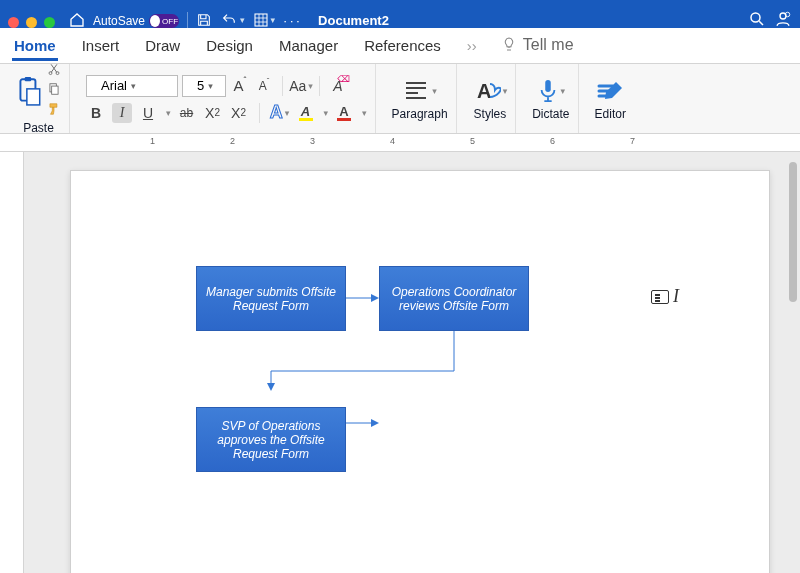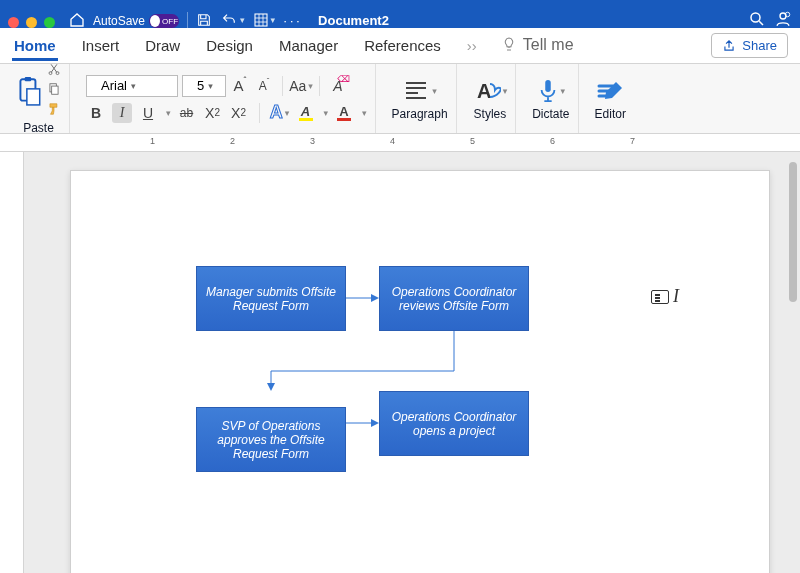--- a/index.html
+++ b/index.html
@@ -144,26 +144,20 @@
   <div class="tab">Manager</div>
   <div class="tab">References</div>
   <div class="tab disabled">››</div>
   <div class="tellme">
     <span><svg width="16" height="16" viewBox="0 0 24 24">
           <path d="M9 21h6M10 17h4M12 3a6 6 0 00-4 10c1 1 1 2 1 3h6c0-1 0-2 1-3a6 6 0 00-4-10z" fill="none" stroke="#888" stroke-width="1.6"></path>
         </svg></span>
     <span>Tell me</span>
   </div>
   <div class="spacer"></div>
-  <div class="pill">
-    <svg width="14" height="14" viewBox="0 0 24 24">
-        <path d="M12 3v12M7 8l5-5 5 5M5 13v6h14v-6" fill="none" stroke="#185ABD" stroke-width="2"></path>
-      </svg>
-    <span>Share</span>
-  </div>
 </div>
 
 <div class="ribbon">
   <div class="rgroup">
     <div class="clip-grid">
       <div class="big-ic" style="grid-row:span 3">
         <svg width="26" height="30" viewBox="0 0 24 28">
             <rect x="4" y="3" width="14" height="20" rx="2" fill="none" stroke="#185ABD" stroke-width="1.8"></rect>
             <rect x="8" y="1" width="6" height="4" rx="1" fill="#185ABD"></rect>
             <rect x="10" y="12" width="12" height="15" fill="#fff" stroke="#185ABD" stroke-width="1.4"></rect>
@@ -303,21 +297,20 @@
 
       <path d="M383 160 V200 H200 V215"></path>
         <polygon points="200,220 196,212 204,212"></polygon>
 
       <line x1="275" y1="252" x2="302" y2="252"></line>
         <polygon points="308,252 300,248 300,256"></polygon>
     </svg>
     <div class="fbox b1">Manager submits Offsite Request Form</div>
     <div class="fbox b2">Operations Coordinator reviews Offsite Form</div>
     <div class="fbox b3">SVP of Operations approves the Offsite Request Form</div>
-    <div class="fbox b4">Operations Coordinator opens a project</div>
 
     <div class="para-mark">
       <div class="insert-ic"></div>
         <span class="ibeam">I</span>
     </div>
   </div>
   <div class="scrollbar"></div>
 </div>
 
 </body></html>

